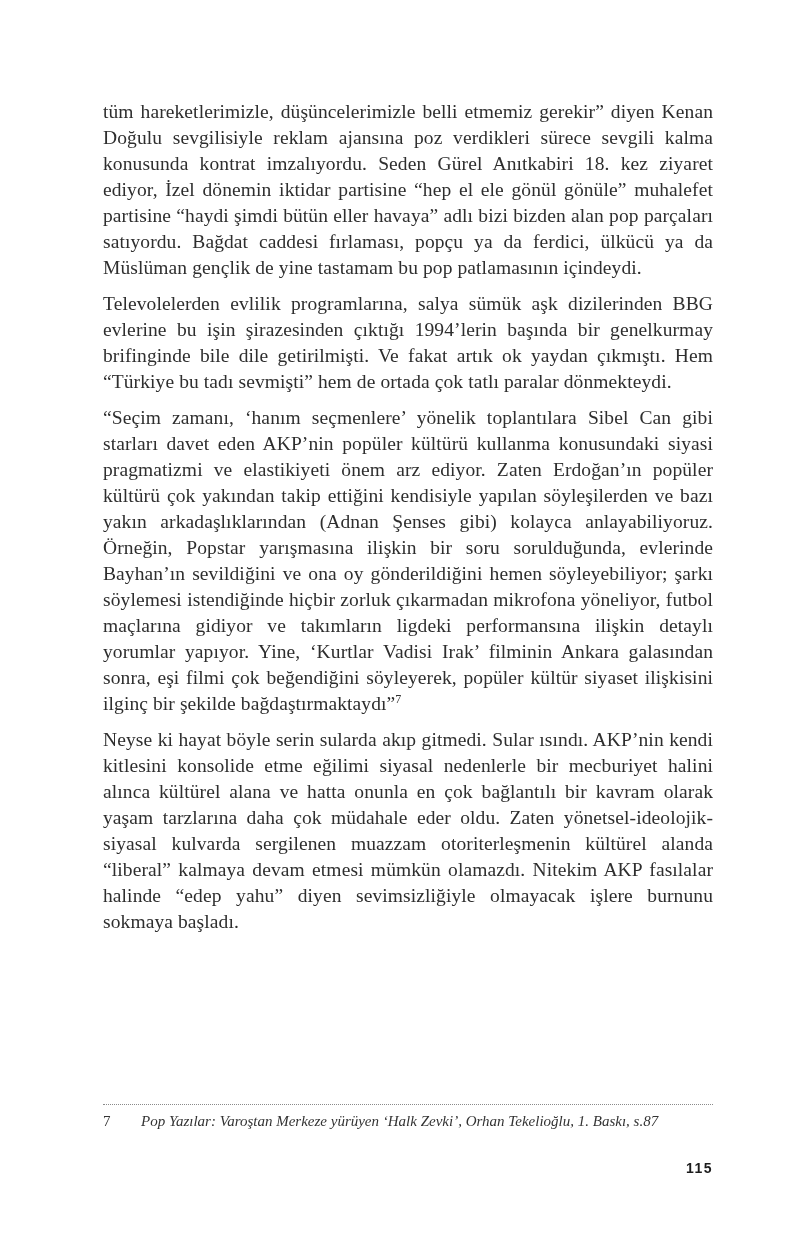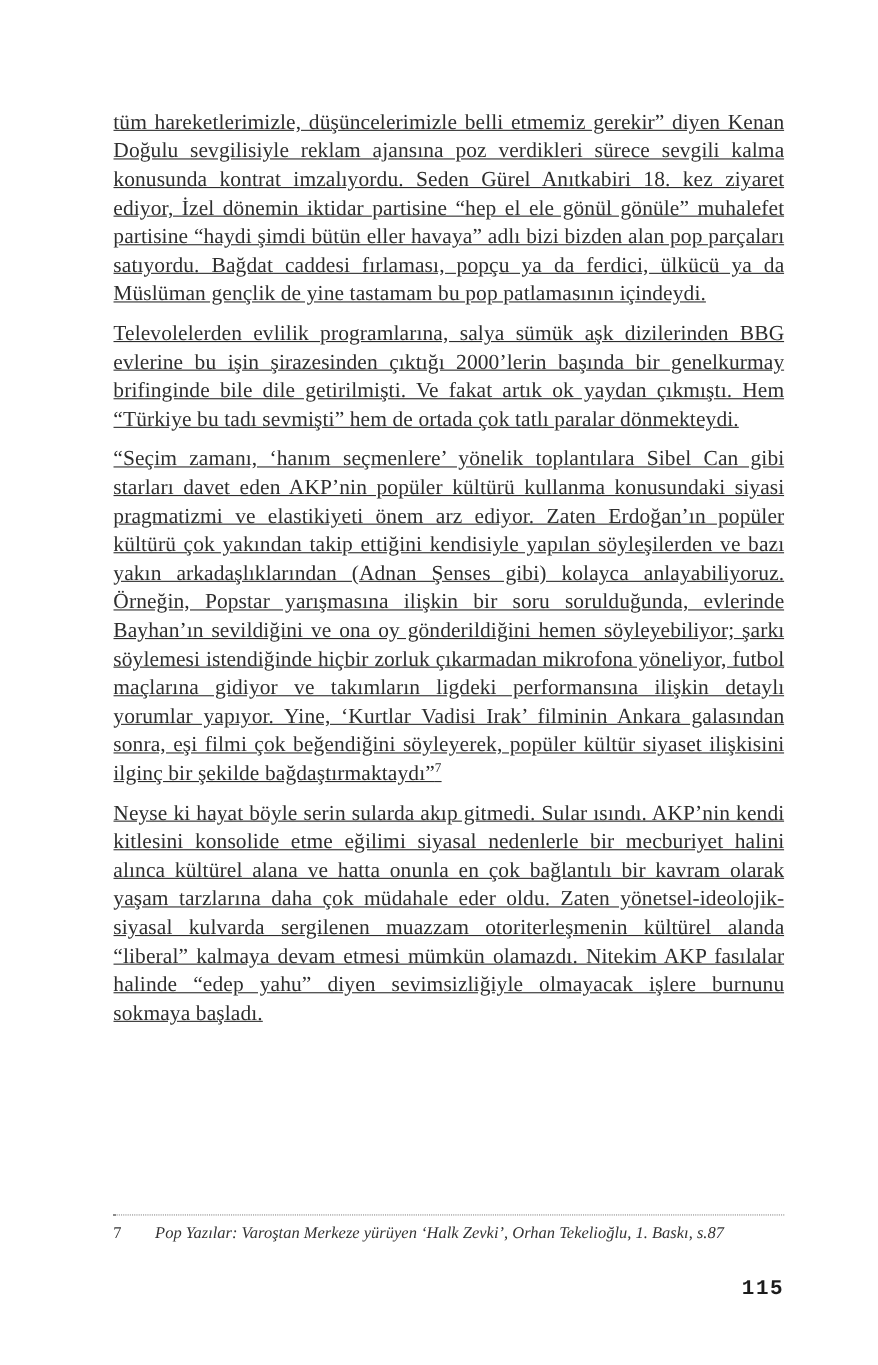--- a/index.html
+++ b/index.html
@@ -17,21 +17,20 @@
     color: #2e2e2e;
     overflow: hidden;
   }
   .text-block {
     position: absolute;
     left: 103px;
     top: 99px;
     width: 610px;
     height: 1002px;
     overflow: hidden;
-    text-decoration: underline;
   }
   .para {
     margin: 0 0 10px 0;
     font-size: 19.5px;
     line-height: 26px;
     text-align: justify;
     letter-spacing: 0.1px;
   }
   .para:last-child { margin-bottom: 8px; }
   .fn-ref {
@@ -56,36 +55,36 @@
     width: 38px;
   }
   .fn-text {
     flex: 1 1 auto;
     font-style: italic;
   }
   .page-number {
     position: absolute;
     right: 85px;
     top: 1160px;
-    font-family: Liberation Mono, monospace;
+    font-family: Liberation Sans, sans-serif;
     font-weight: bold;
-    font-size: 19px;
+    font-size: 14px;
     letter-spacing: 1.5px;
     color: #1c1c1c;
   }
 </style>
 </head>
 <body>
 
 <div class="page">
 
   <div class="text-block">
     <p class="para">tüm hareketlerimizle, düşüncelerimizle belli etmemiz gerekir” diyen Kenan Doğulu sevgilisiyle reklam ajansına poz verdikleri sürece sevgili kalma konusunda kontrat imzalıyordu. Seden Gürel Anıtkabiri 18. kez ziyaret ediyor, İzel dönemin iktidar partisine “hep el ele gönül gönüle” muhalefet partisine “haydi şimdi bütün eller havaya” adlı bizi bizden alan pop parçaları satıyordu. Bağdat caddesi fırlaması, popçu ya da ferdici, ülkücü ya da Müslüman gençlik de yine tastamam bu pop patlamasının içindeydi.</p>
 
-    <p class="para">Televolelerden evlilik programlarına, salya sümük aşk dizilerinden BBG evlerine bu işin şirazesinden çıktığı 2000’lerin başında bir genelkurmay brifinginde bile dile getirilmişti. Ve fakat artık ok yaydan çıkmıştı. Hem “Türkiye bu tadı sevmişti” hem de ortada çok tatlı paralar dönmekteydi.</p>
+    <p class="para">Televolelerden evlilik programlarına, salya sümük aşk dizilerinden BBG evlerine bu işin şirazesinden çıktığı 1994’lerin başında bir genelkurmay brifinginde bile dile getirilmişti. Ve fakat artık ok yaydan çıkmıştı. Hem “Türkiye bu tadı sevmişti” hem de ortada çok tatlı paralar dönmekteydi.</p>
 
 
     <p class="para"><span>“Seçim zamanı, ‘hanım seçmenlere’ yönelik toplantılara Sibel Can gibi starları davet eden AKP’nin popüler kültürü kullanma konusundaki siyasi pragmatizmi ve elastikiyeti önem arz ediyor. Zaten Erdoğan’ın popüler kültürü çok yakından takip ettiğini kendisiyle yapılan söyleşilerden ve bazı yakın arkadaşlıklarından (Adnan Şenses gibi) kolayca anlayabiliyoruz. Örneğin, Popstar yarışmasına ilişkin bir soru sorulduğunda, evlerinde Bayhan’ın sevildiğini ve ona oy gönderildiğini hemen söyleyebiliyor; şarkı söylemesi istendiğinde hiçbir zorluk çıkarmadan mikrofona yöneliyor, futbol maçlarına gidiyor ve takımların ligdeki performansına ilişkin detaylı yorumlar yapıyor. Yine, ‘Kurtlar Vadisi Irak’ filminin Ankara galasından sonra, eşi filmi çok beğendiğini söyleyerek, popüler kültür siyaset ilişkisini ilginç bir şekilde bağdaştırmaktaydı”</span><sup class="fn-ref">7</sup></p>
 
     <p class="para">Neyse ki hayat böyle serin sularda akıp gitmedi. Sular ısındı. AKP’nin kendi kitlesini konsolide etme eğilimi siyasal nedenlerle bir mecburiyet halini alınca kültürel alana ve hatta onunla en çok bağlantılı bir kavram olarak yaşam tarzlarına daha çok müdahale eder oldu. Zaten yönetsel-ideolojik-siyasal kulvarda sergilenen muazzam otoriterleşmenin kültürel alanda “liberal” kalmaya devam etmesi mümkün olamazdı. Nitekim AKP fasılalar halinde “edep yahu” diyen sevimsizliğiyle olmayacak işlere burnunu sokmaya başladı.</p>
   </div>
 
   <div class="footnote">
     <span class="fn-num">7</span>
     <span class="fn-text">Pop Yazılar: Varoştan Merkeze yürüyen ‘Halk Zevki’, Orhan Tekelioğlu, 1. Baskı, s.87</span>

